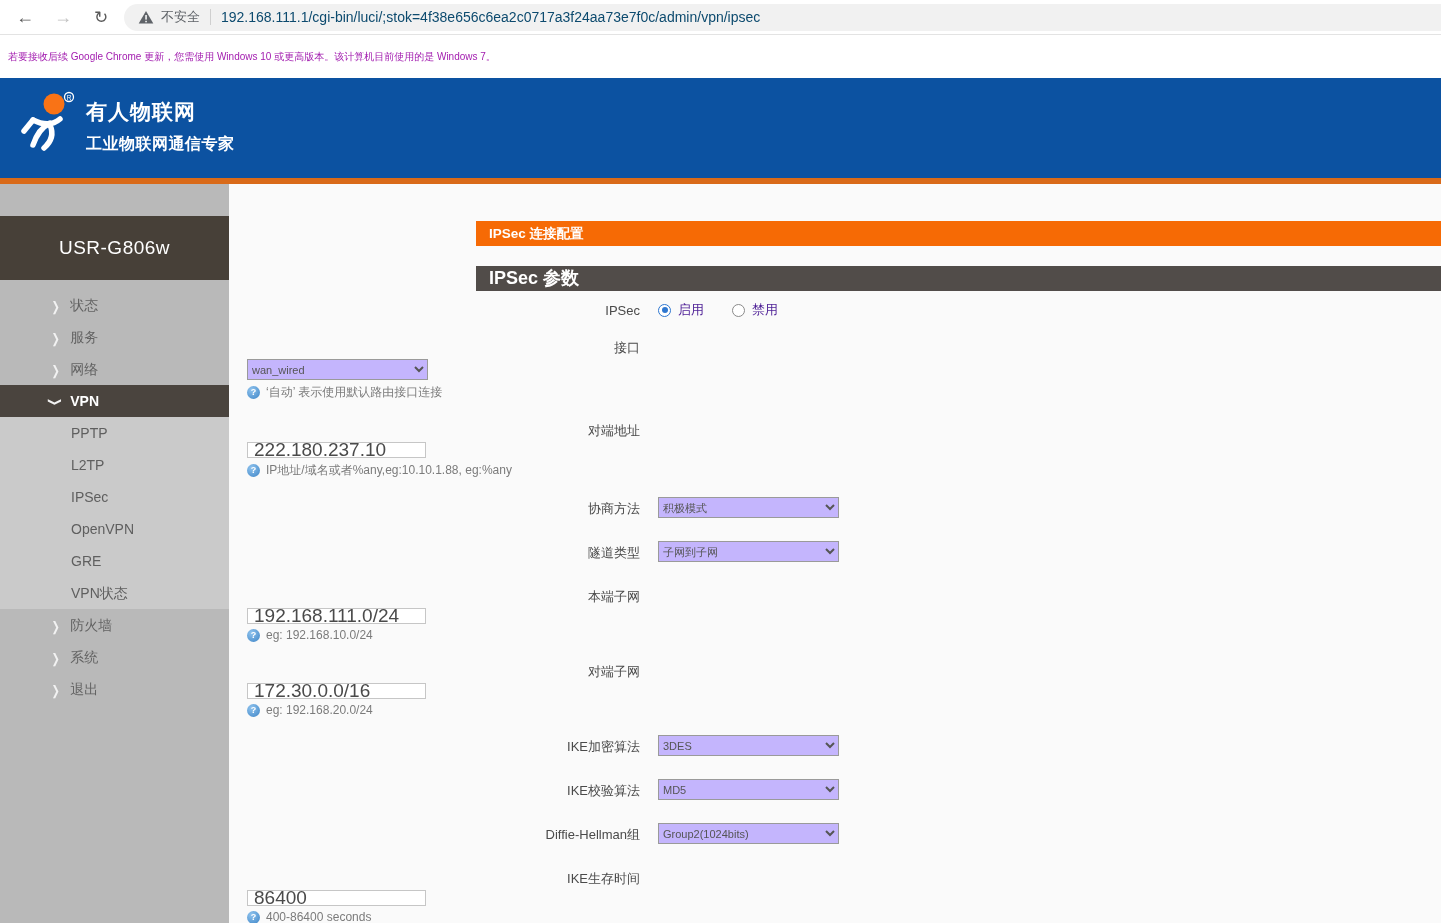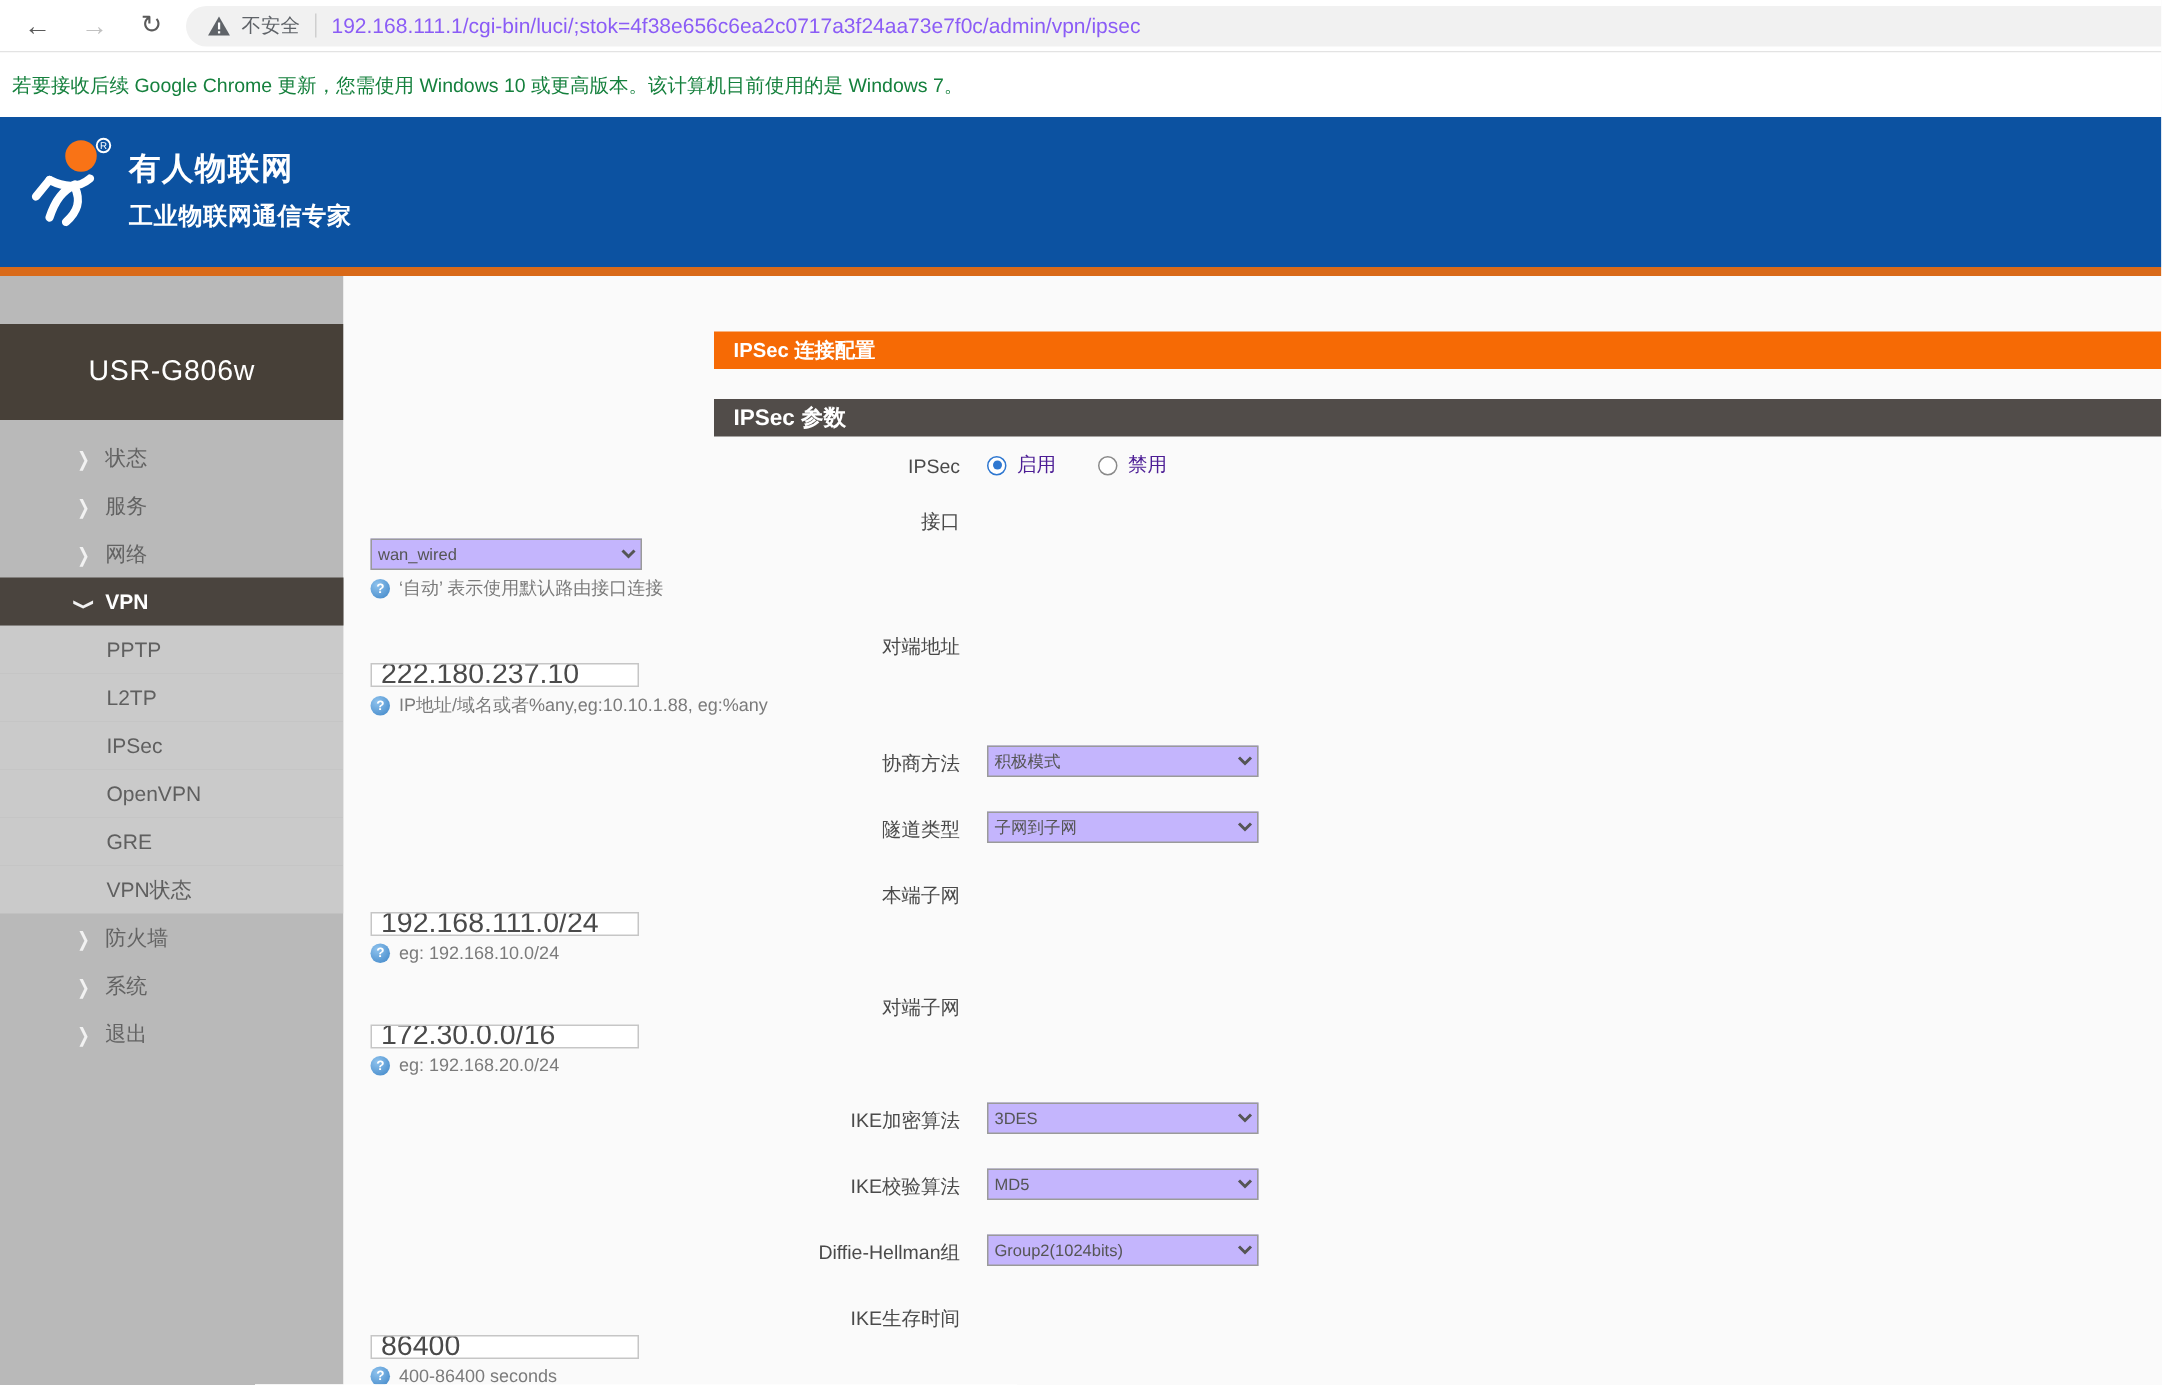--- a/index.html
+++ b/index.html
@@ -11,25 +11,25 @@
                  display:flex; align-items:center; padding-left:12px; }
   .nav-btn { font-size:18px; color:#5a5a5a; width:22px; text-align:center; cursor:pointer; }
   .nav-btn.back { margin-left:2px; }
   .nav-btn.fwd { margin-left:16px; color:#c1c1c1; }
   .nav-btn.reload { margin-left:16px; font-size:17px; }
   .addr-pill { flex:1; height:27px; background:#f1f1f1; border-radius:14px 0 0 14px;
                margin-left:12px; display:flex; align-items:center; padding-left:14px; }
   .warn-icon { display:inline-flex; margin-right:7px; }
   .sec-label { font-size:13px; color:#5f6368; }
   .addr-sep { width:1px; height:16px; background:#cfcfcf; margin:0 10px; }
-  .url-text { font-size:14px; color:#8b5cf6; white-space:nowrap; }
+  .url-text { font-size:14px; color:#0c4a6e; white-space:nowrap; }
 
   
   .notice-bar { height:43px; background:#fff; display:flex; align-items:center; padding-left:8px; }
-  .notice-text { font-size:13px; color:#15803d; }
+  .notice-text { font-size:10px; color:#a21caf; }
 
   
   .site-header { height:100px; background:#0C52A1; position:relative; }
   .site-header .logo { position:absolute; left:16px; top:11px; }
   .brand-block { margin-left:86px; padding-top:20px; }
   .brand-name { color:#fff; font-size:21px; font-weight:bold; letter-spacing:1px; }
   .brand-slogan { color:#fff; font-size:16px; margin-top:8px; letter-spacing:0.5px;font-weight:bold; }
   .header-strip { height:6px; background:#D96A19; }
 
   
@@ -48,21 +48,21 @@
   .nav-item.active { background:#4A443E; color:#fff; font-weight:bold; }
   .nav-item.active .chev { transform:rotate(90deg) scale(0.9,1.2); }
   .subnav .nav-sub-item { height:32px; line-height:32px; padding-left:71px; font-size:14px;
                           color:#5f5f5f; background:#CACACA; cursor:pointer; }
 
   
   .page-bar { margin-left:247px; height:25px; background:#F66A05; color:#fff;
               font-size:13.5px; font-weight:bold; line-height:25px; padding-left:13px;
               margin-top:37px; }
   .section-bar { margin-left:247px; height:25px; background:#514C49; color:#fff;
-                 font-size:15px; font-weight:600; line-height:25px; padding-left:13px;
+                 font-size:18px; font-weight:600; line-height:25px; padding-left:13px;
                  margin-top:20px; }
   .form { padding-top:8px; }
   .frow { display:flex; align-items:flex-start; }
   .frow.mb-radio { margin-bottom:14px; }
   .frow.mb-sel { margin-bottom:21px; }
   .frow.mb-hint { margin-bottom:18px;flex-direction:column; }
   .flabel { width:411px; text-align:right; font-size:13px; color:#4a4a4a; line-height:23px; flex:none; }
   .fctrl { margin-left:18px; display:flex; flex-direction:column; }
   .fselect { width:181px; height:21px; border:1px solid #9a9a9a; background:#c4b5fd;
              font-size:11px; color:#555; font-family:inherit; }

